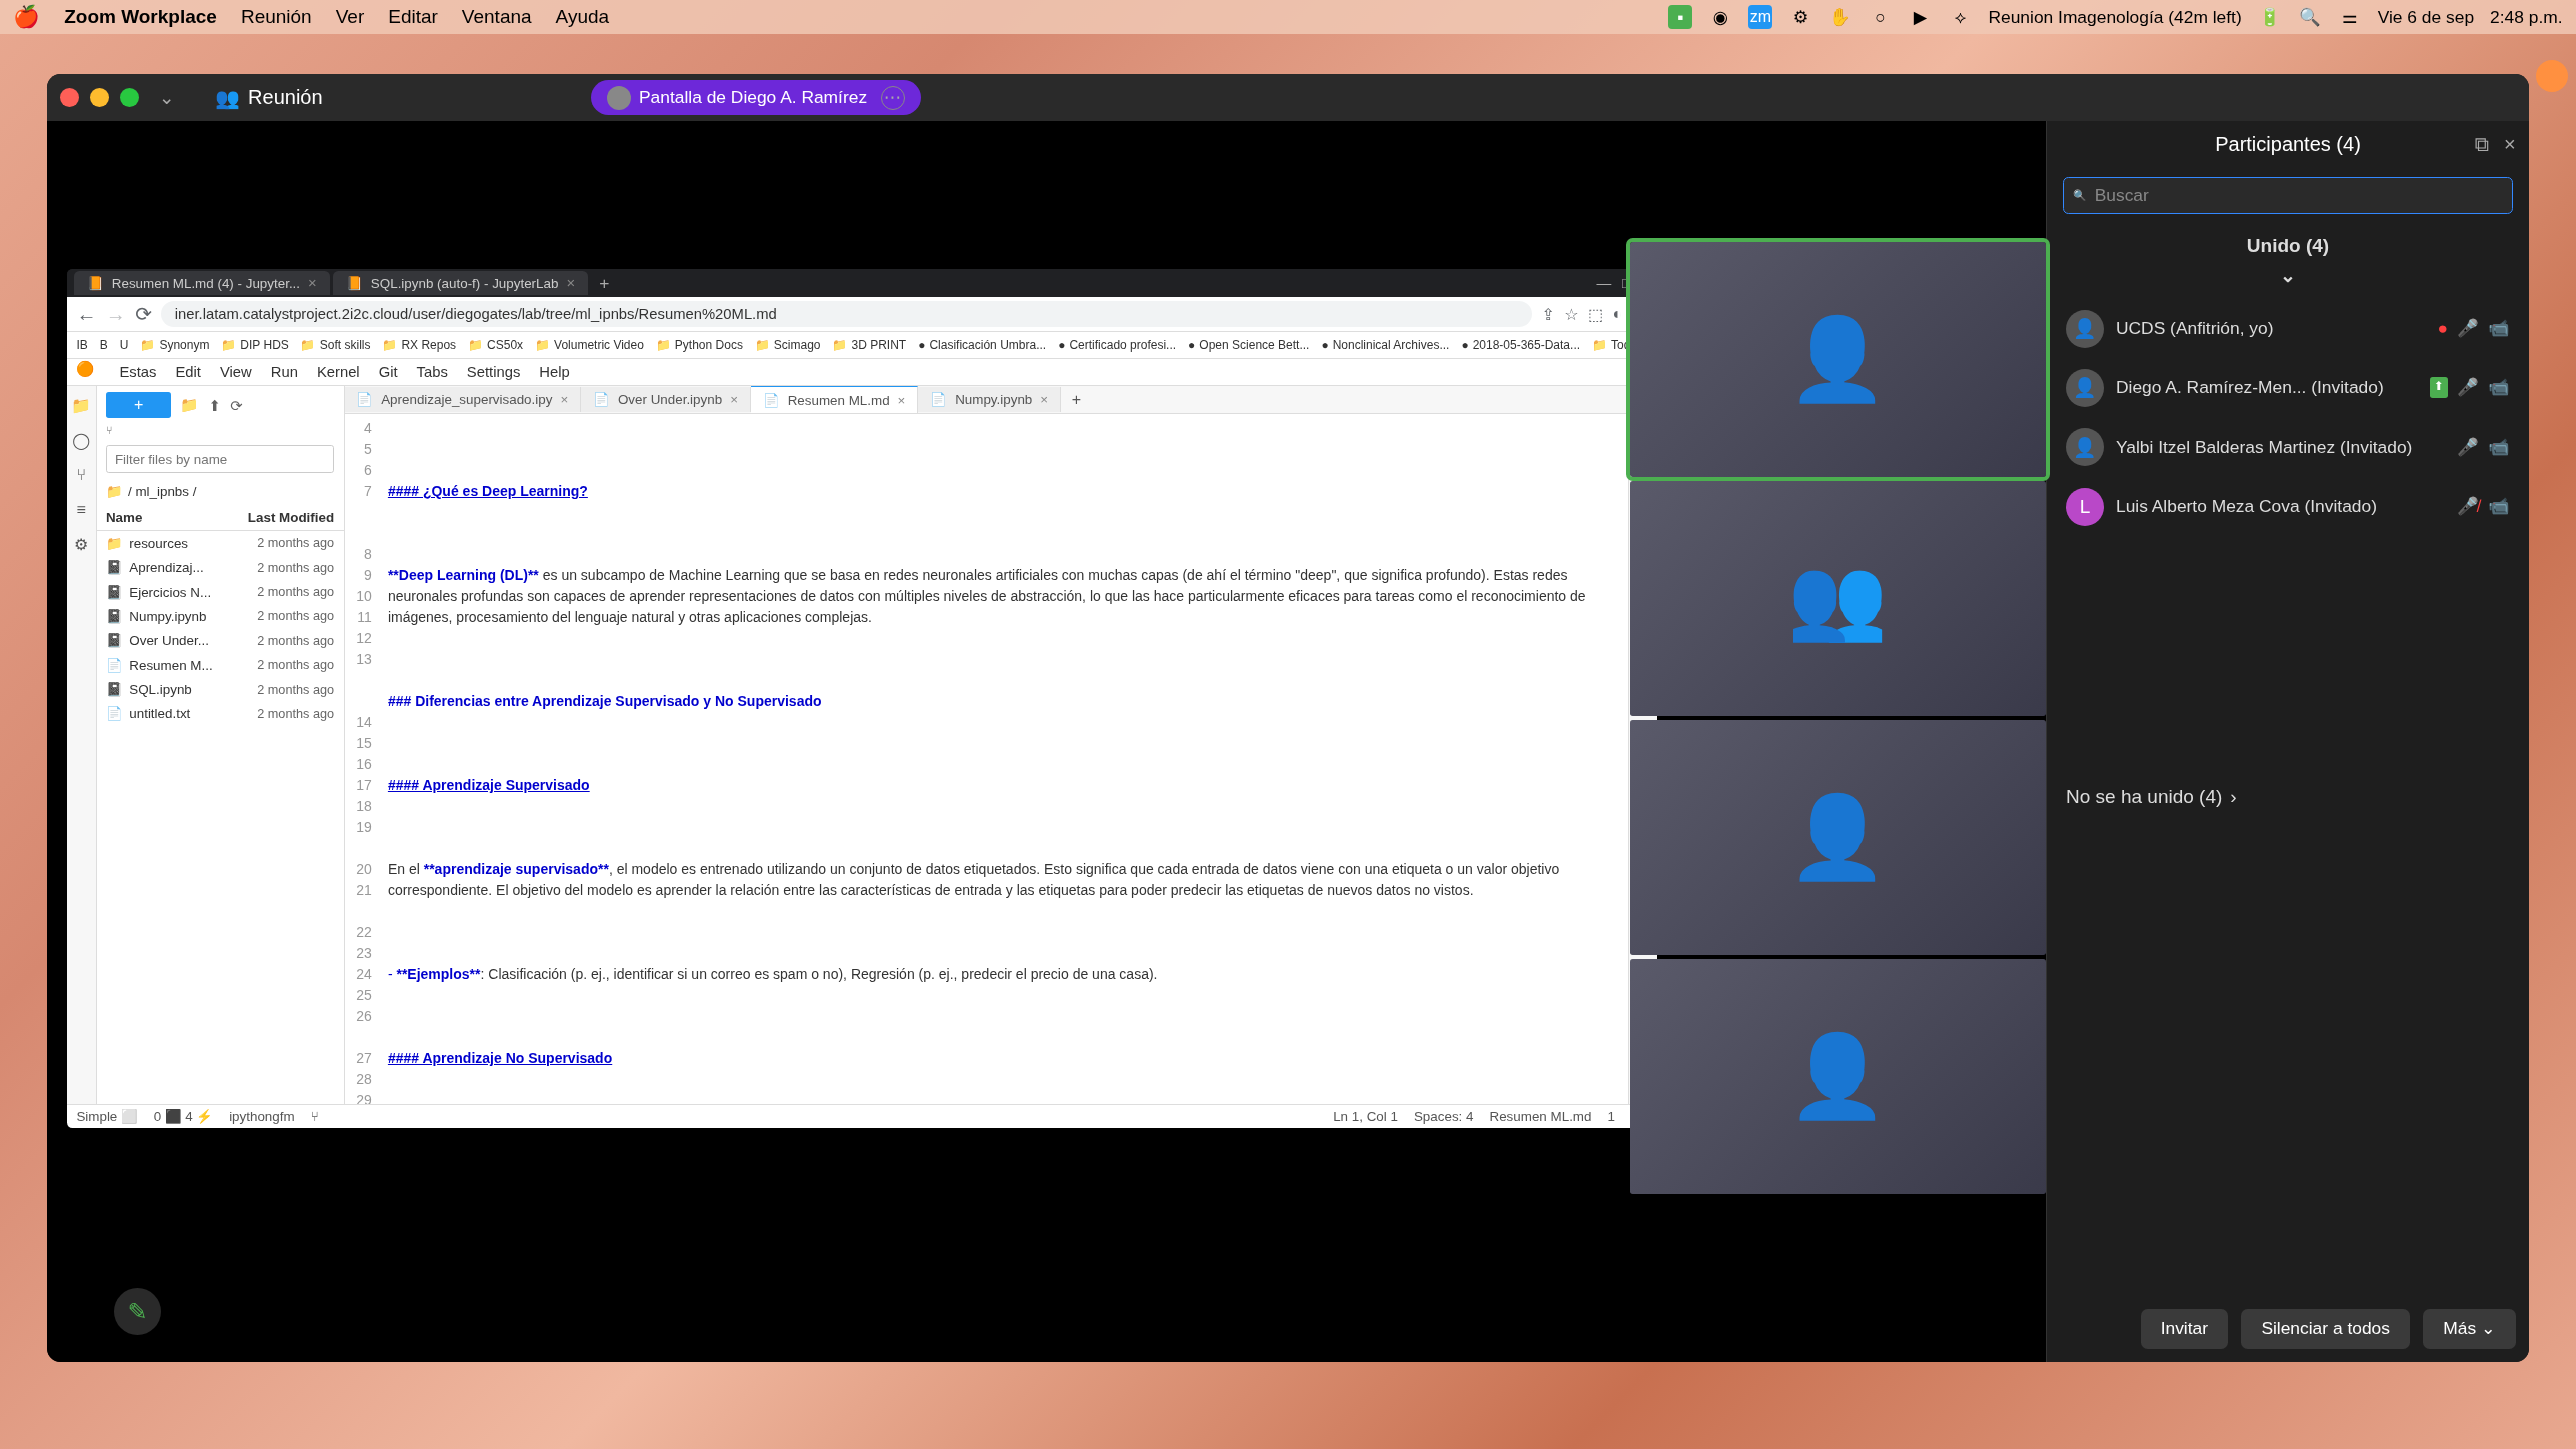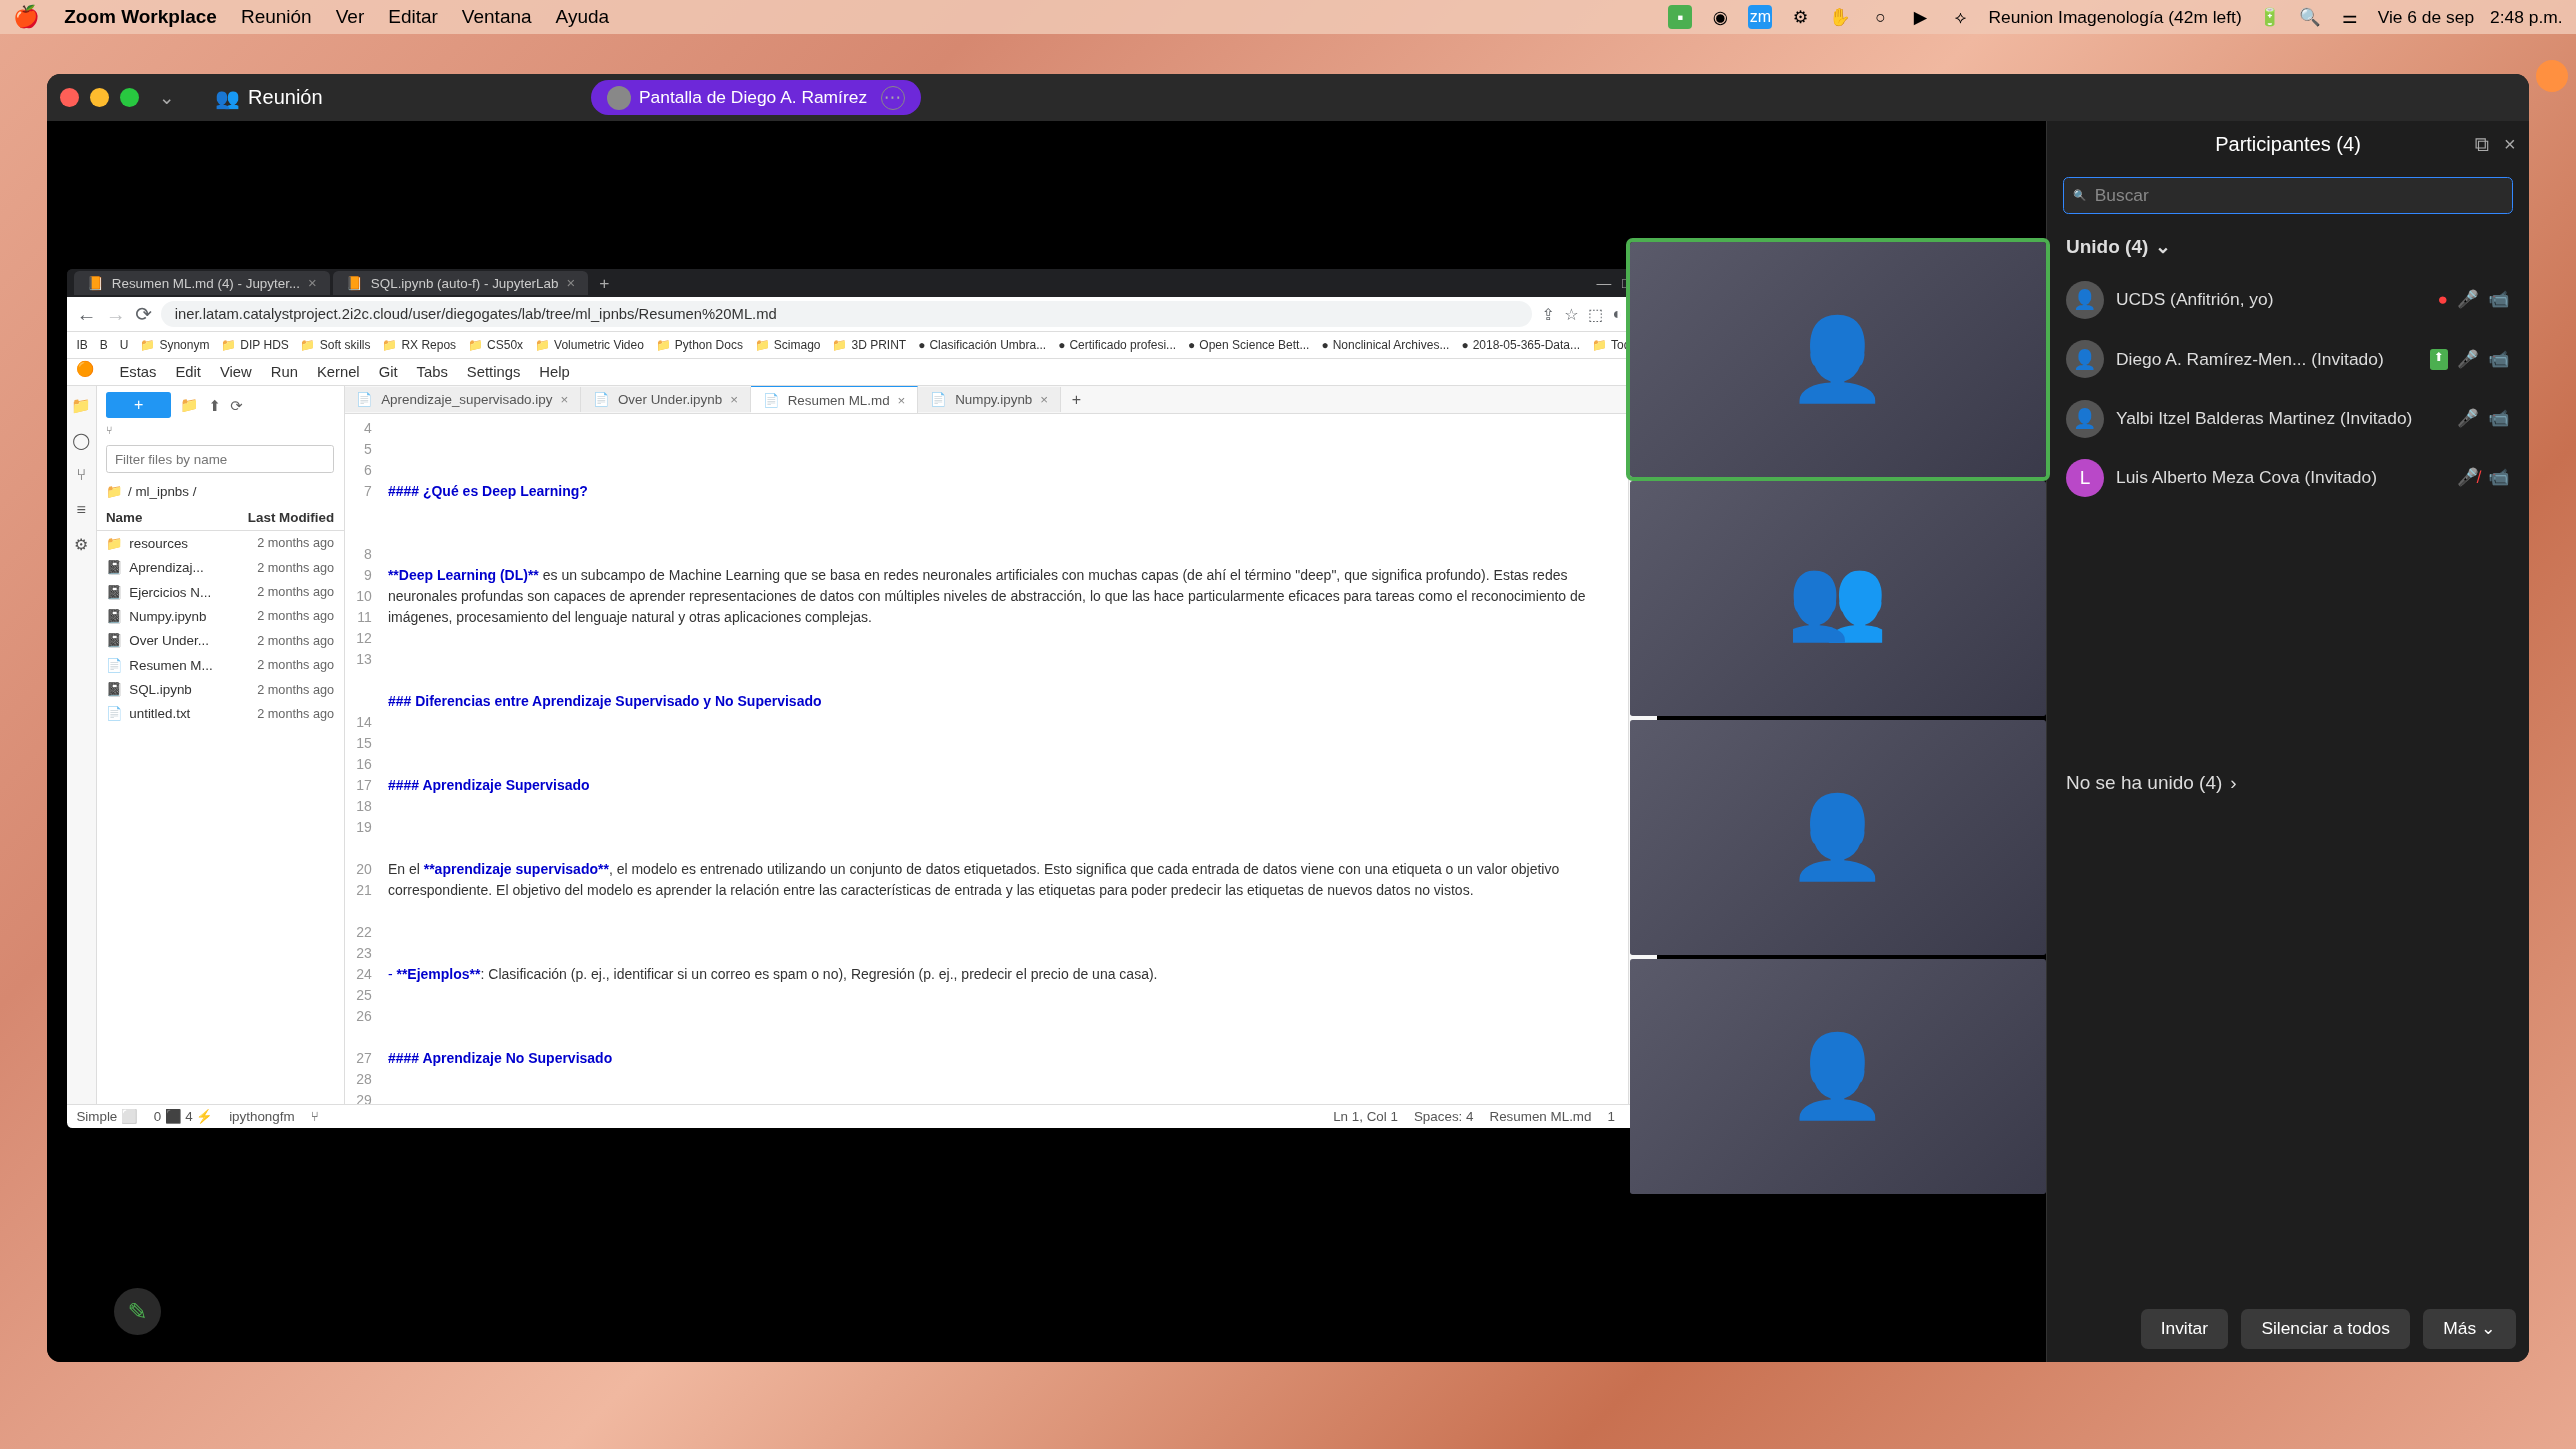--- a/index.html
+++ b/index.html
@@ -63,21 +63,21 @@
 .jlab-fb-item-name { flex: 1; white-space: nowrap; overflow: hidden; text-overflow: ellipsis; }
 .jlab-fb-item-mod { color: #666; font-size: 12.7px; }
 .jlab-editor-area { flex: 1; display: flex; flex-direction: column; overflow: hidden; }
 .jlab-tabs { height: 28px; display: flex; align-items: center; border-bottom: 0.7px solid #ddd; background: #f7f7f7; }
 .jlab-tab { padding: 5.4px 12px; font-size: 13.4px; color: #555; border-right: 0.7px solid #ddd; display: flex; align-items: center; gap: 8px; background: #eee; }
 .jlab-tab.active { background: #fff; border-top: 1.3px solid #2196f3; }
 .jlab-tab-close { color: #888; }
 .jlab-editor { flex: 1; display: flex; font-family: "Menlo", monospace; font-size: 14px; overflow: hidden; background: #fff; }
 .jlab-gutter { width: 34px; text-align: right; padding: 4px 6.7px 4px 0; color: #999; line-height: 1.5; user-select: none; }
 .jlab-code { flex: 1; padding: 4px 9.4px; line-height: 1.5; white-space: pre-wrap; color: #333; overflow: hidden; }
-.md-h4 { color: #0000cd; font-weight: bold; }
+.md-h4 { color: #0000cd; font-weight: bold; text-decoration: underline; }
 .md-h3 { color: #0000cd; font-weight: bold; }
 .md-bold { color: #0000cd; font-weight: bold; }
 .md-list { color: #0000cd; }
 .jlab-rightbar { width: 29.5px; background: #f7f7f7; border-left: 0.7px solid #ddd; display: flex; flex-direction: column; align-items: center; gap: 14.8px; padding-top: 9.4px; }
 .jlab-status { height: 24px; border-top: 0.7px solid #ddd; display: flex; align-items: center; padding: 0 9.4px; font-size: 13.4px; color: #555; gap: 16px; }
 .jlab-status-right { margin-left: auto; display: flex; gap: 16px; }
 
 
 .annotate-btn { position: absolute; left: 67px; bottom: 27px; width: 47px; height: 47px; border-radius: 50%; background: #2a2a2a; display: flex; align-items: center; justify-content: center; color: #4caf50; font-size: 24px; }
 
@@ -88,21 +88,21 @@
 .video-placeholder { width: 100%; height: 100%; display: flex; align-items: center; justify-content: center; font-size: 81px; color: #888; background: linear-gradient(135deg,#5a5a6a,#3a3a4a); }
 
 
 .participants-panel { width: 483px; background: #1e1e1e; display: flex; flex-direction: column; border-left: 0.7px solid #333; }
 .pp-header { height: 47px; display: flex; align-items: center; justify-content: center; color: #fff; font-size: 20px; position: relative; }
 .pp-header-actions { position: absolute; right: 13.4px; display: flex; gap: 14.8px; color: #aaa; font-size: 20px; }
 .pp-search { margin: 9.4px 16px; }
 .pp-search-box { background: #2a2a2a; border: 1.3px solid #3388ff; border-radius: 5.4px; padding: 6.7px 9.4px; display: flex; align-items: center; gap: 8px; }
 .pp-search-box input { background: transparent; border: none; color: #fff; font-size: 17.4px; flex: 1; outline: none; }
 .pp-search-box input::placeholder { color: #888; }
-.pp-section-header { padding: 12px 19px; color: #ddd; font-size: 19px; font-weight: 600; display: flex; align-items: center; gap: 6.7px; }
+.pp-section-header { padding: 12px 19px; color: #ddd; font-size: 19px; font-weight: 600; display: flex; align-items: center; gap: 6.7px; flex-direction: column; }
 .pp-list { flex: 1; }
 .pp-item { display: flex; align-items: center; padding: 10.7px 19px; gap: 12px; color: #ddd; font-size: 17.4px; }
 .pp-avatar { width: 38px; height: 38px; border-radius: 50%; background: #555; display: flex; align-items: center; justify-content: center; color: #fff; font-size: 19px; flex-shrink: 0; }
 .pp-avatar.purple { background: #b948c8; }
 .pp-name { flex: 1; white-space: nowrap; overflow: hidden; text-overflow: ellipsis; }
 .pp-icons { display: flex; gap: 9.4px; color: #888; font-size: 17.4px; }
 .pp-rec { color: #ff4040; }
 .pp-mute { color: #ff4040; }
 .pp-not-joined { padding: 12px 19px; color: #ddd; font-size: 19px; display: flex; align-items: center; gap: 8px; }
 .pp-footer { padding: 13.4px; display: flex; gap: 13.4px; justify-content: flex-end; }

